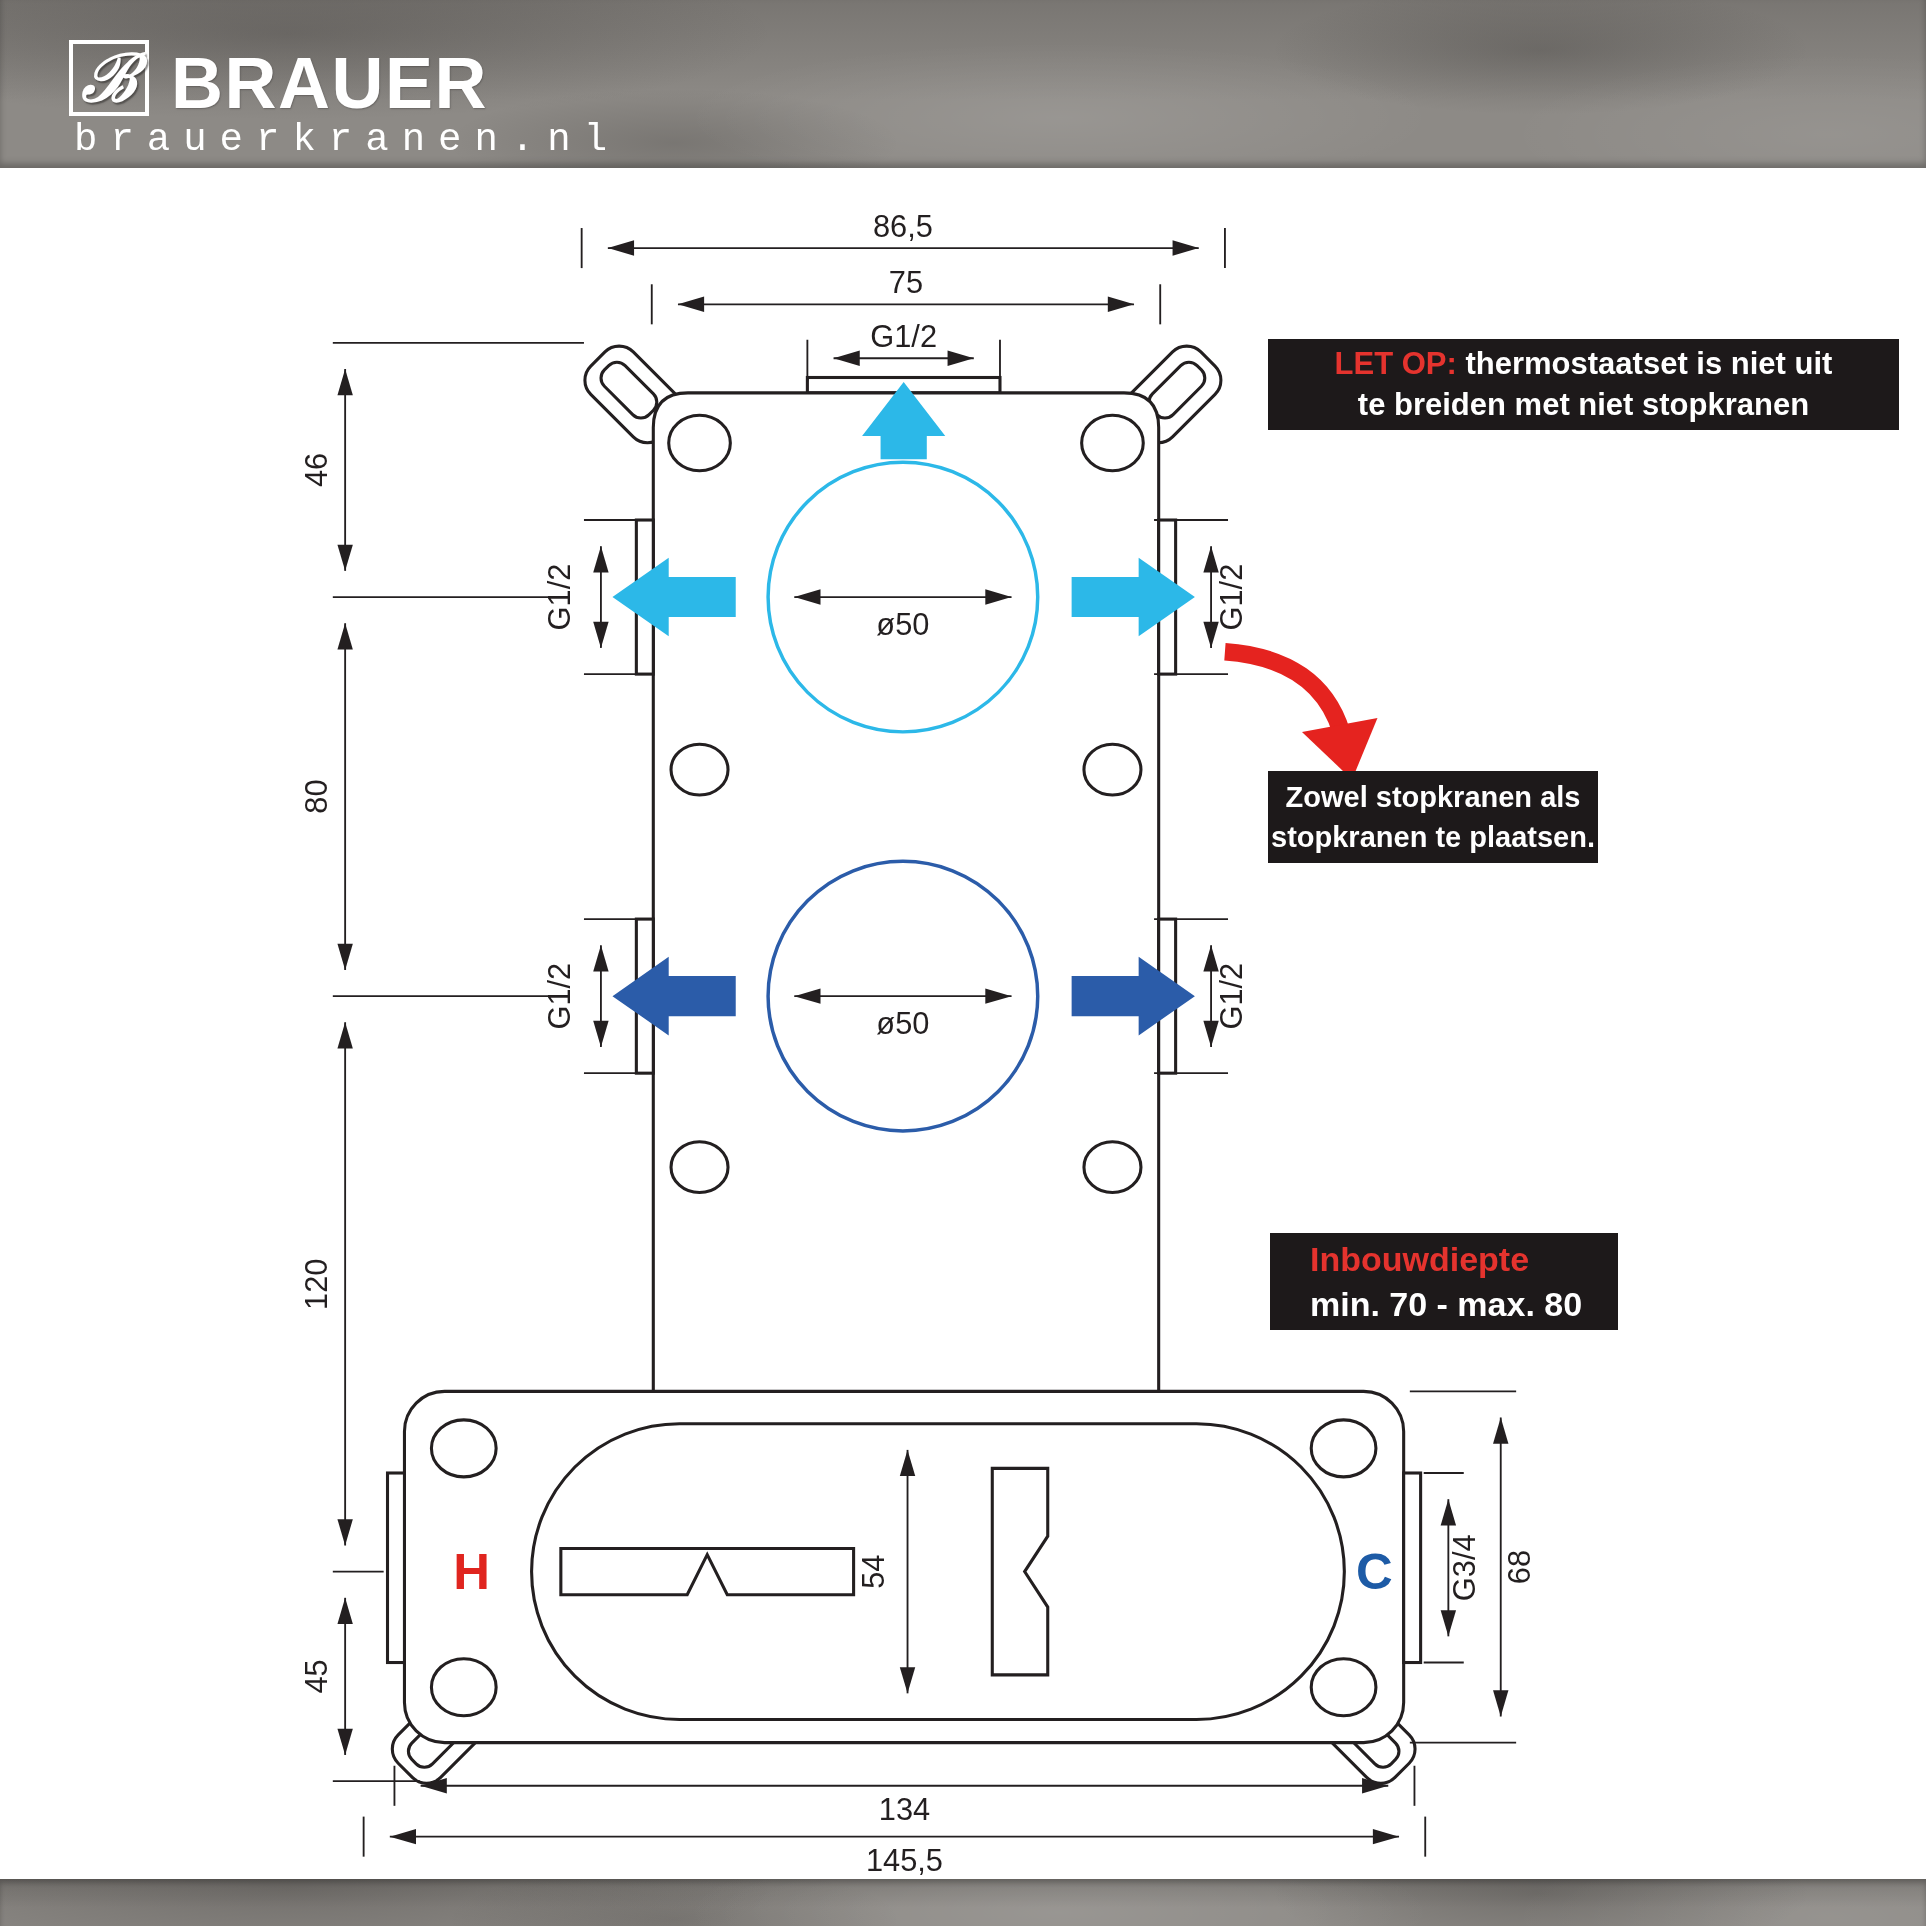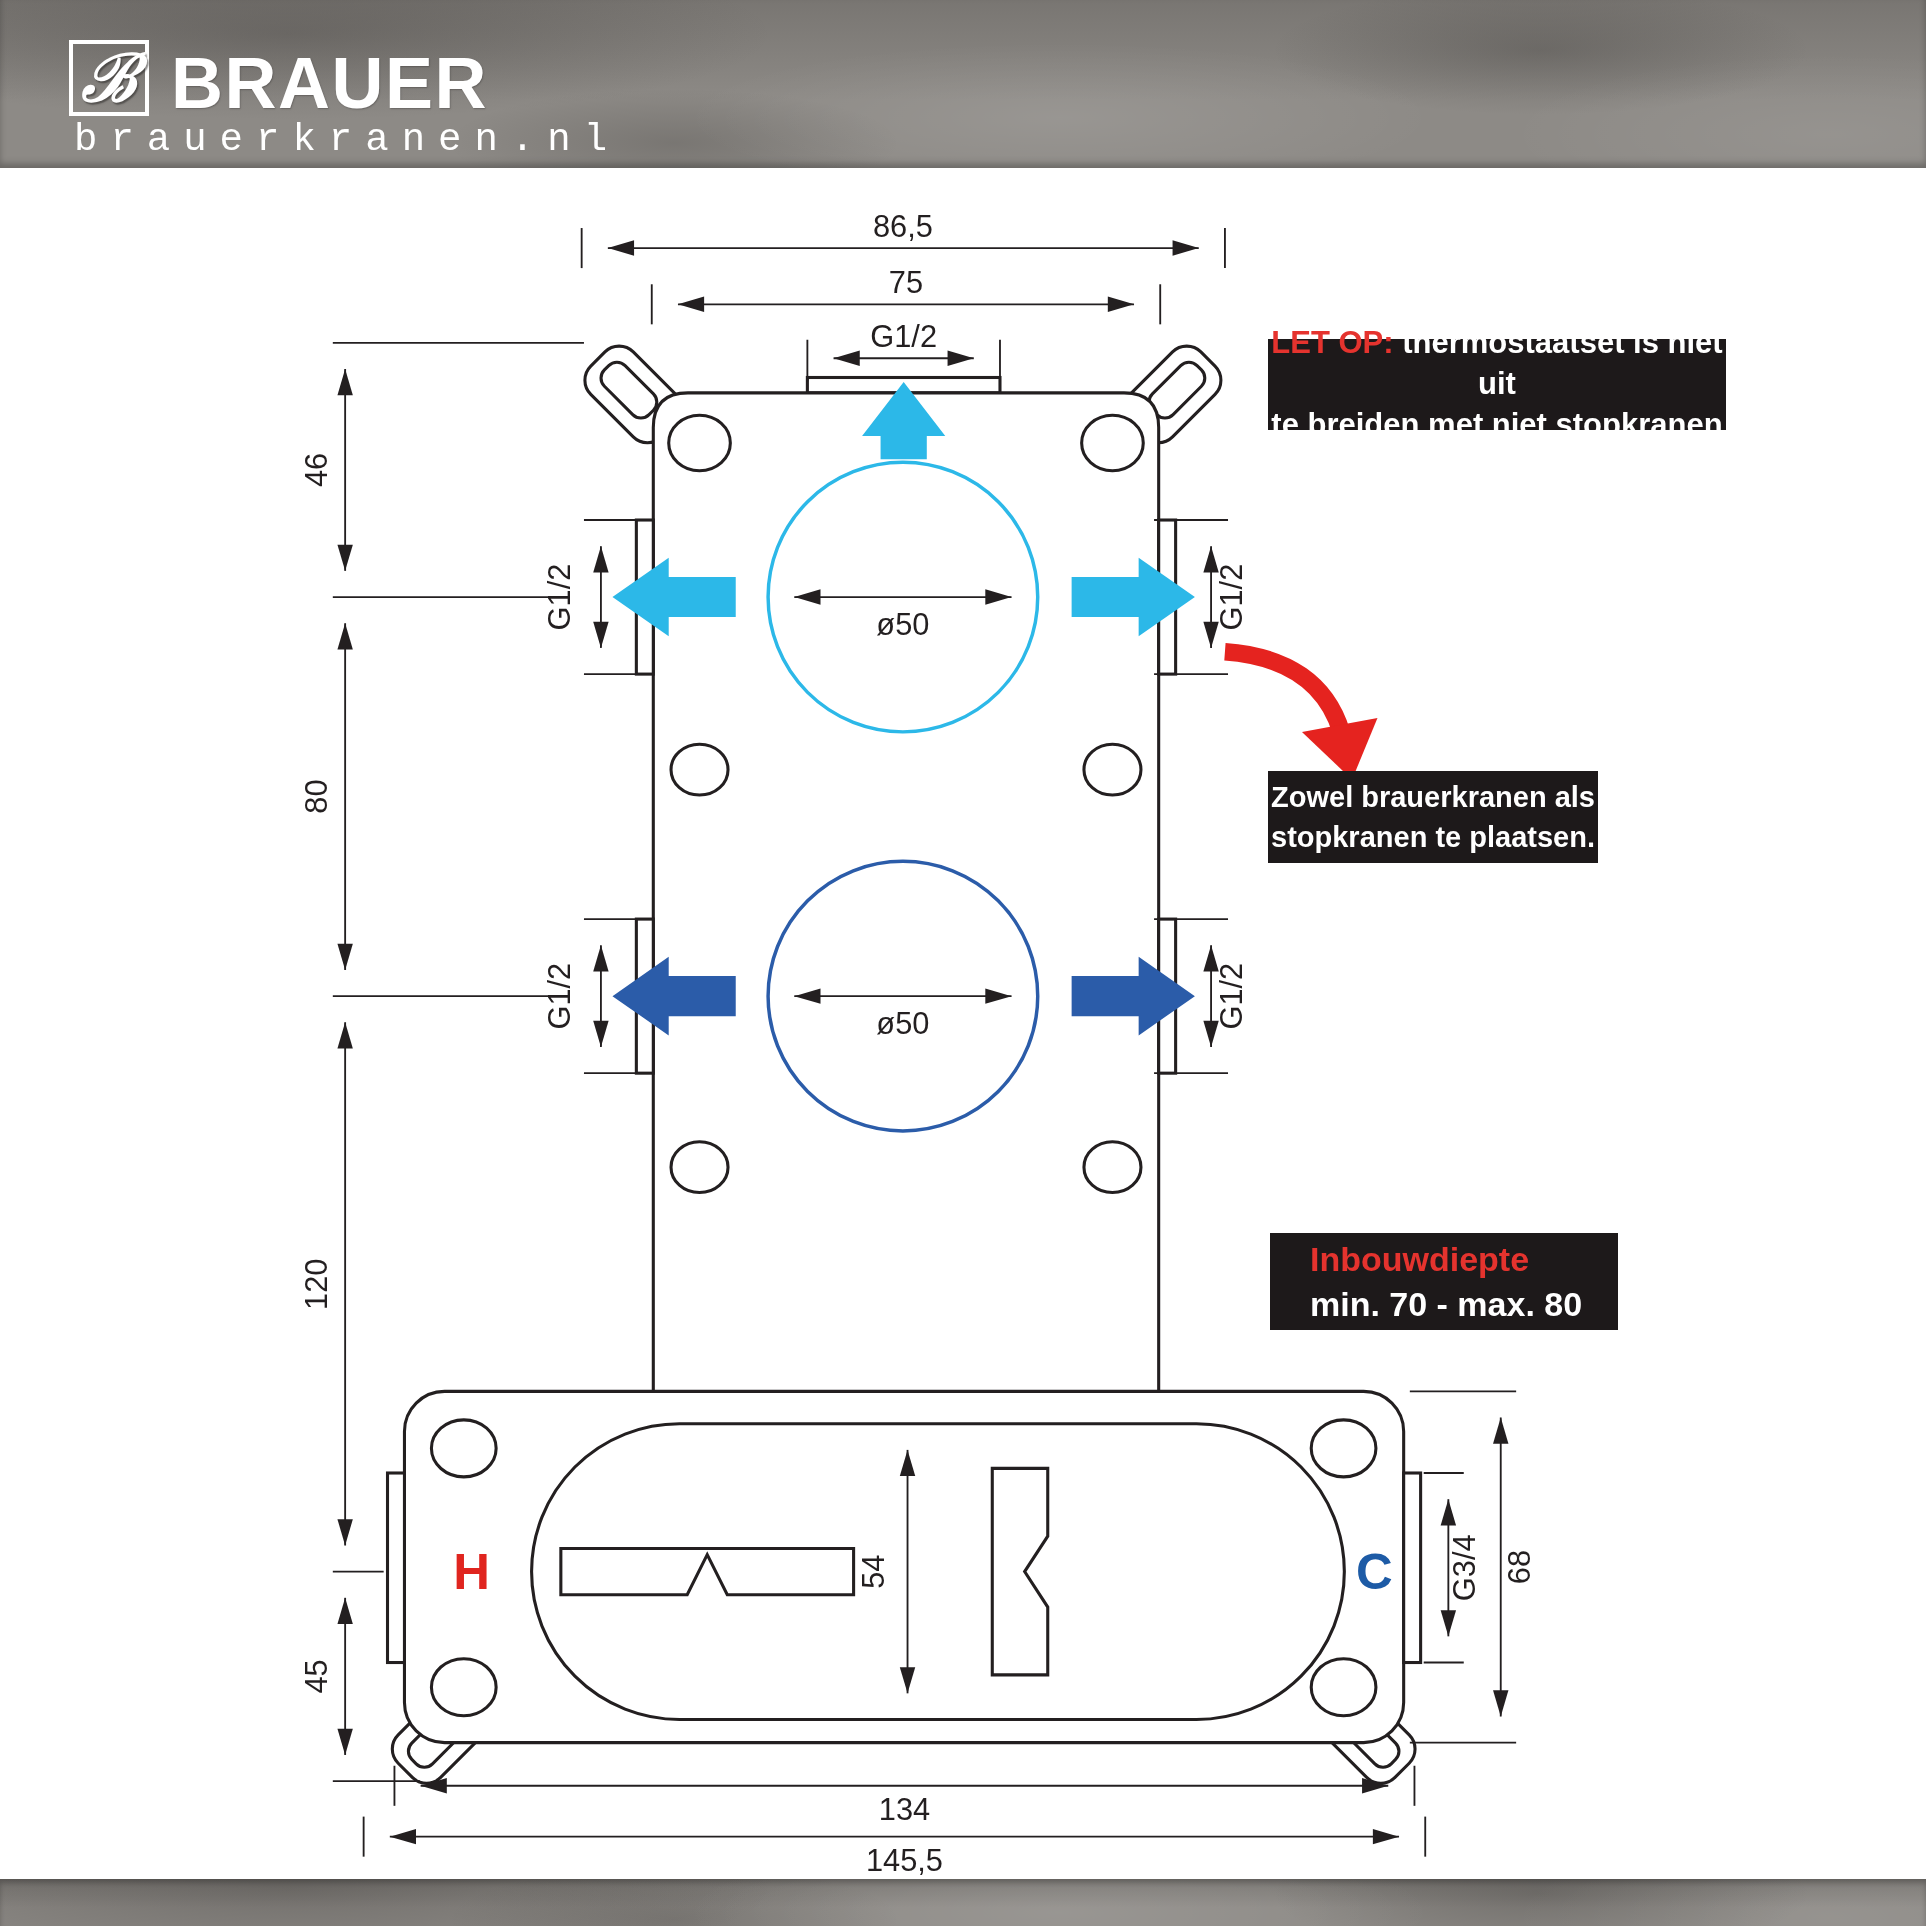--- a/index.html
+++ b/index.html
@@ -24,21 +24,21 @@
   .logo-mark{width:72px;height:68px;border:4.6px solid #ffffff;display:flex;align-items:center;justify-content:center;
     font-family:"DejaVu Serif",serif;font-style:italic;font-weight:bold;font-size:66px;line-height:1;
     text-shadow:1.5px 1.5px 1.5px rgba(40,38,36,.55);}
   .logo-brand{font-size:72px;font-weight:bold;line-height:.92;letter-spacing:1.5px;margin-left:22px;
     text-shadow:0.8px 0.8px 1.5px rgba(40,38,36,.35);}
   .logo-site{font-size:39px;font-weight:normal;letter-spacing:13px;margin-top:1.5px;margin-left:5px;font-family:Liberation Mono, monospace;}
   
   .callout{position:absolute;background:#1d191a;color:#fff;font-weight:bold;
     display:flex;flex-direction:column;justify-content:center;}
   .callout .red{color:#e5332e;}
-  .co-warning{left:1268px;top:339px;width:458px;height:91px;text-align:center;font-size:31px;line-height:1.32;}
+  .co-warning{left:1268px;top:339px;width:631px;height:91px;text-align:center;font-size:31px;line-height:1.32;}
   .co-placement{left:1268px;top:771px;width:330px;height:92px;text-align:center;font-size:29px;line-height:1.38;}
   .co-depth{left:1270px;top:1233px;width:348px;height:97px;font-size:34px;line-height:1.3;padding-left:40px;box-sizing:border-box;text-align:left;}
   
   svg{position:absolute;left:0;top:0;}
   svg text{font-family:"Liberation Sans",sans-serif;fill:#231f20;font-size:40px;}
   text.big{font-size:66px;font-weight:bold;}
   .hot{fill:#e0251f;}
   .cold{fill:#1d5ba6;}
 </style>
 </head>
@@ -215,21 +215,21 @@
 
   <div class="callout co-warning">
     <div>
       <span class="red">LET OP:</span>
       <span>thermostaatset is niet uit</span>
     </div>
     <div>te breiden met niet stopkranen</div>
   </div>
 
   <div class="callout co-placement">
-    <div>Zowel brauerkranen als</div>
+    <div>Zowel stopkranen als</div>
     <div>stopkranen te plaatsen.</div>
   </div>
 
   <div class="callout co-depth">
     <div class="red">Inbouwdiepte</div>
     <div>min. 70 - max. 80</div>
   </div>
 
 </div>
 

